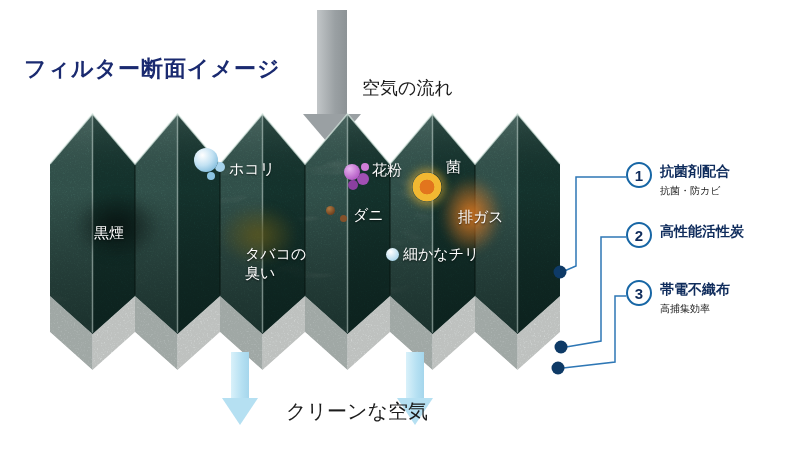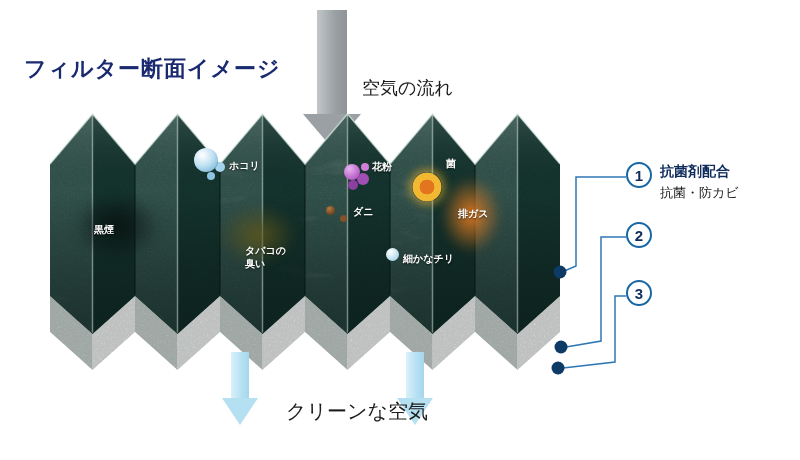--- a/index.html
+++ b/index.html
@@ -36,41 +36,41 @@
   .p-mite{left:326px;top:206px;width:9px;height:9px;border-radius:50%;
     background:radial-gradient(circle at 35% 30%,#b07a42,#6e3f1c 75%);
     box-shadow:13px 8px 0 -1px #84512a;}
   .p-bacteria{left:412px;top:172px;width:30px;height:30px;border-radius:50%;
     background:radial-gradient(circle,#e2751d 0 34%,#f2b832 36% 66%,rgba(242,184,50,0) 70%);
     box-shadow:0 0 8px 3px rgba(240,180,45,0.55);}
   .p-finedust{left:386px;top:248px;width:13px;height:13px;border-radius:50%;
     background:radial-gradient(circle at 35% 30%,#ffffff,#a9d5ea 80%);}
 
   
-  .plabel{font-size:10px;color:#ffffff;text-shadow:0 1px 2px rgba(0,0,0,0.65);white-space:pre-line;line-height:1.25;font-weight:bold;}
+  .plabel{font-size:15px;color:#ffffff;text-shadow:0 1px 2px rgba(0,0,0,0.65);white-space:pre-line;line-height:1.25;}
   .pl-smoke{left:94px;top:224px;}
   .pl-dust{left:229px;top:160px;}
   .pl-tobacco{left:245px;top:245px;}
   .pl-pollen{left:372px;top:161px;}
   .pl-mite{left:353px;top:206px;}
   .pl-bacteria{left:446px;top:158px;}
-  .pl-finedust{left:403px;top:253px;}
+  .pl-finedust{left:403px;top:245px;}
   .pl-exhaust{left:458px;top:208px;}
 
   
   .lines-svg{left:0;top:0;pointer-events:none;}
 
   
   .feature{left:626px;display:flex;flex-direction:row;align-items:flex-start;position:absolute;}
   .f1{top:162px;} .f2{top:222px;} .f3{top:280px;}
   .fnum{position:static;flex:0 0 auto;width:26px;height:26px;border-radius:50%;border:2.5px solid #1766a5;
     color:#0f2c5c;font-size:15px;font-weight:bold;display:flex;align-items:center;justify-content:center;}
   .ftext{position:static;margin-left:8px;}
   .ftitle{position:static;font-size:14px;font-weight:bold;color:#0f2c5c;line-height:1.4;}
-  .fsub{position:static;font-size:13px;color:#1b1b1b;margin-top:2px;}
+  .fsub{position:static;font-size:10px;color:#1b1b1b;margin-top:2px;}
 
   
   .clean-body{width:18px;height:46px;background:linear-gradient(90deg,#d9f1fa,#b5e0f2 60%,#a5d6ec);}
   .cb1{left:231px;top:352px;} .cb2{left:406px;top:352px;}
   .clean-head{width:0;height:0;border-left:18px solid transparent;border-right:18px solid transparent;border-top:27px solid #b5e0f2;}
   .ch1{left:222px;top:398px;} .ch2{left:397px;top:398px;}
   .clean-label{left:286px;top:398px;font-size:20px;color:#1b1b1b;}
 </style>
 </head>
 <body>
@@ -177,23 +177,30 @@
 
   <div class="feature f1">
     <span class="fnum">1</span>
     <div class="ftext">
       <div class="ftitle">抗菌剤配合</div>
       <div class="fsub">抗菌・防カビ</div>
     </div>
   </div>
   <div class="feature f2">
     <span class="fnum">2</span>
+    <div class="ftext">
+      <div class="ftitle">高性能活性炭</div>
+    </div>
   </div>
   <div class="feature f3">
     <span class="fnum">3</span>
+    <div class="ftext">
+      <div class="ftitle">帯電不織布</div>
+      <div class="fsub">高捕集効率</div>
+    </div>
   </div>
 
   <div class="clean-body cb1"></div>
   <div class="clean-head ch1"></div>
   <div class="clean-body cb2"></div>
   <div class="clean-head ch2"></div>
   <div class="clean-label">クリーンな空気</div>
 
 </div>
 

